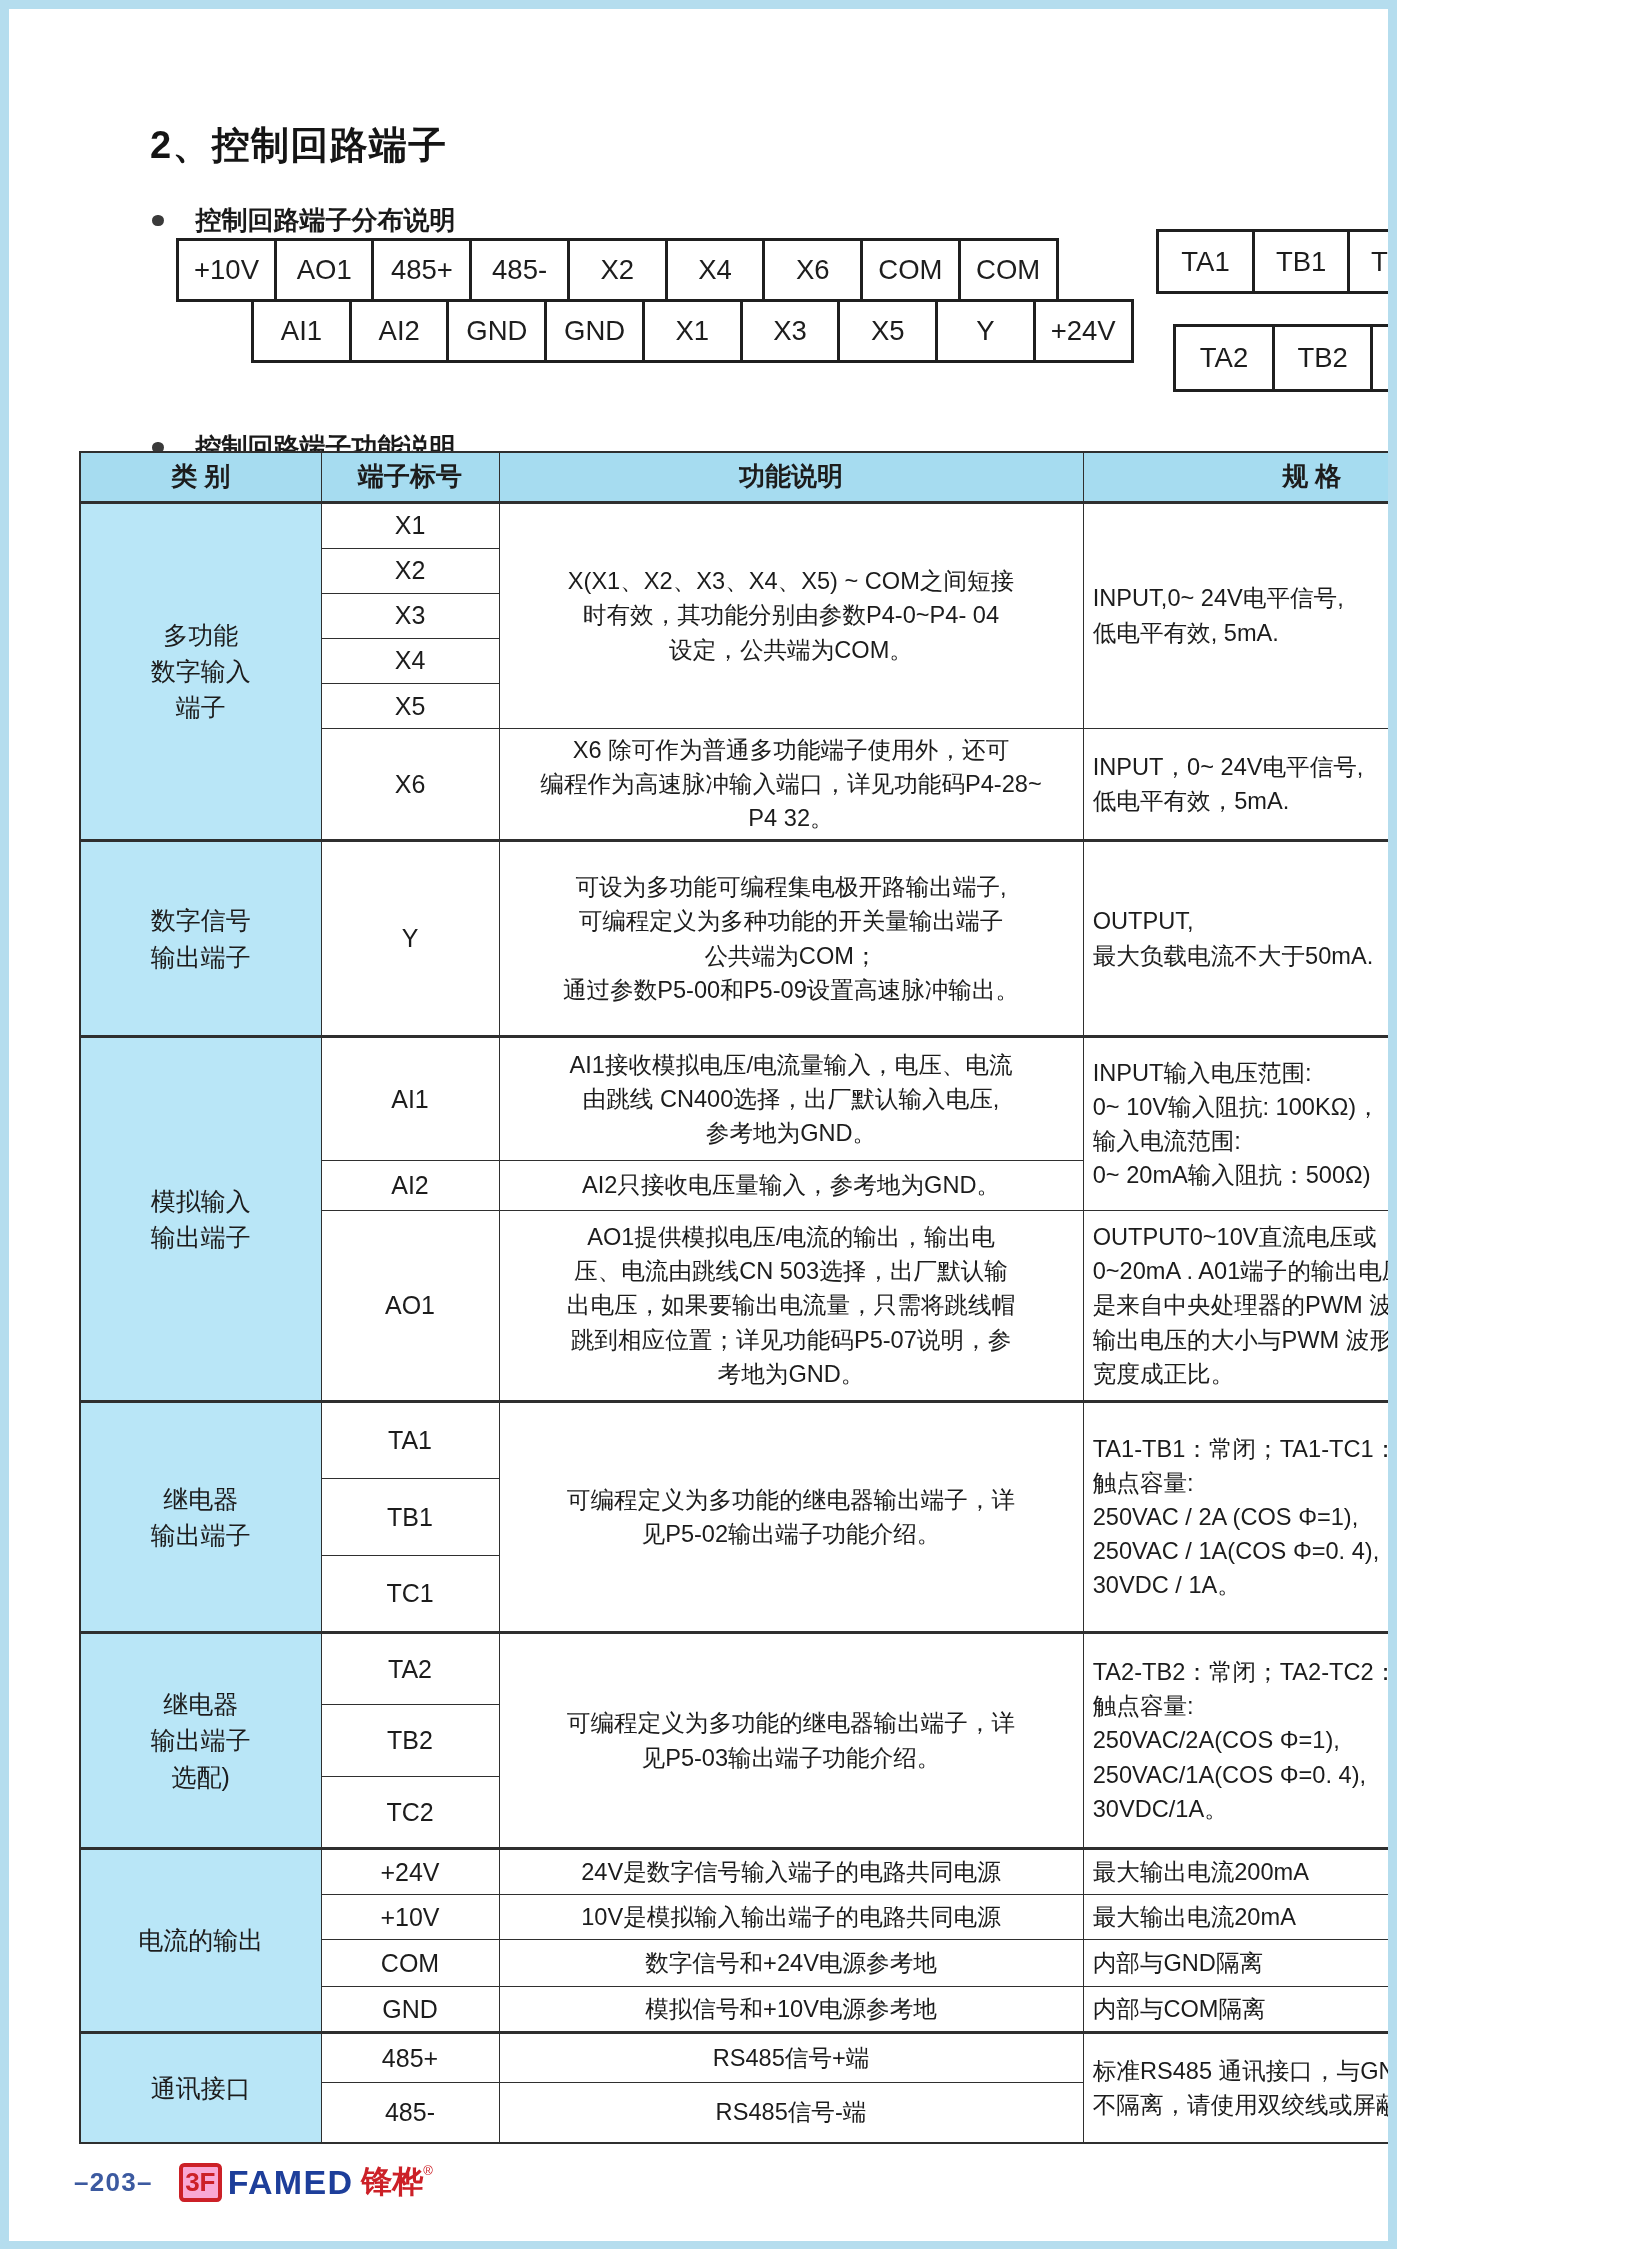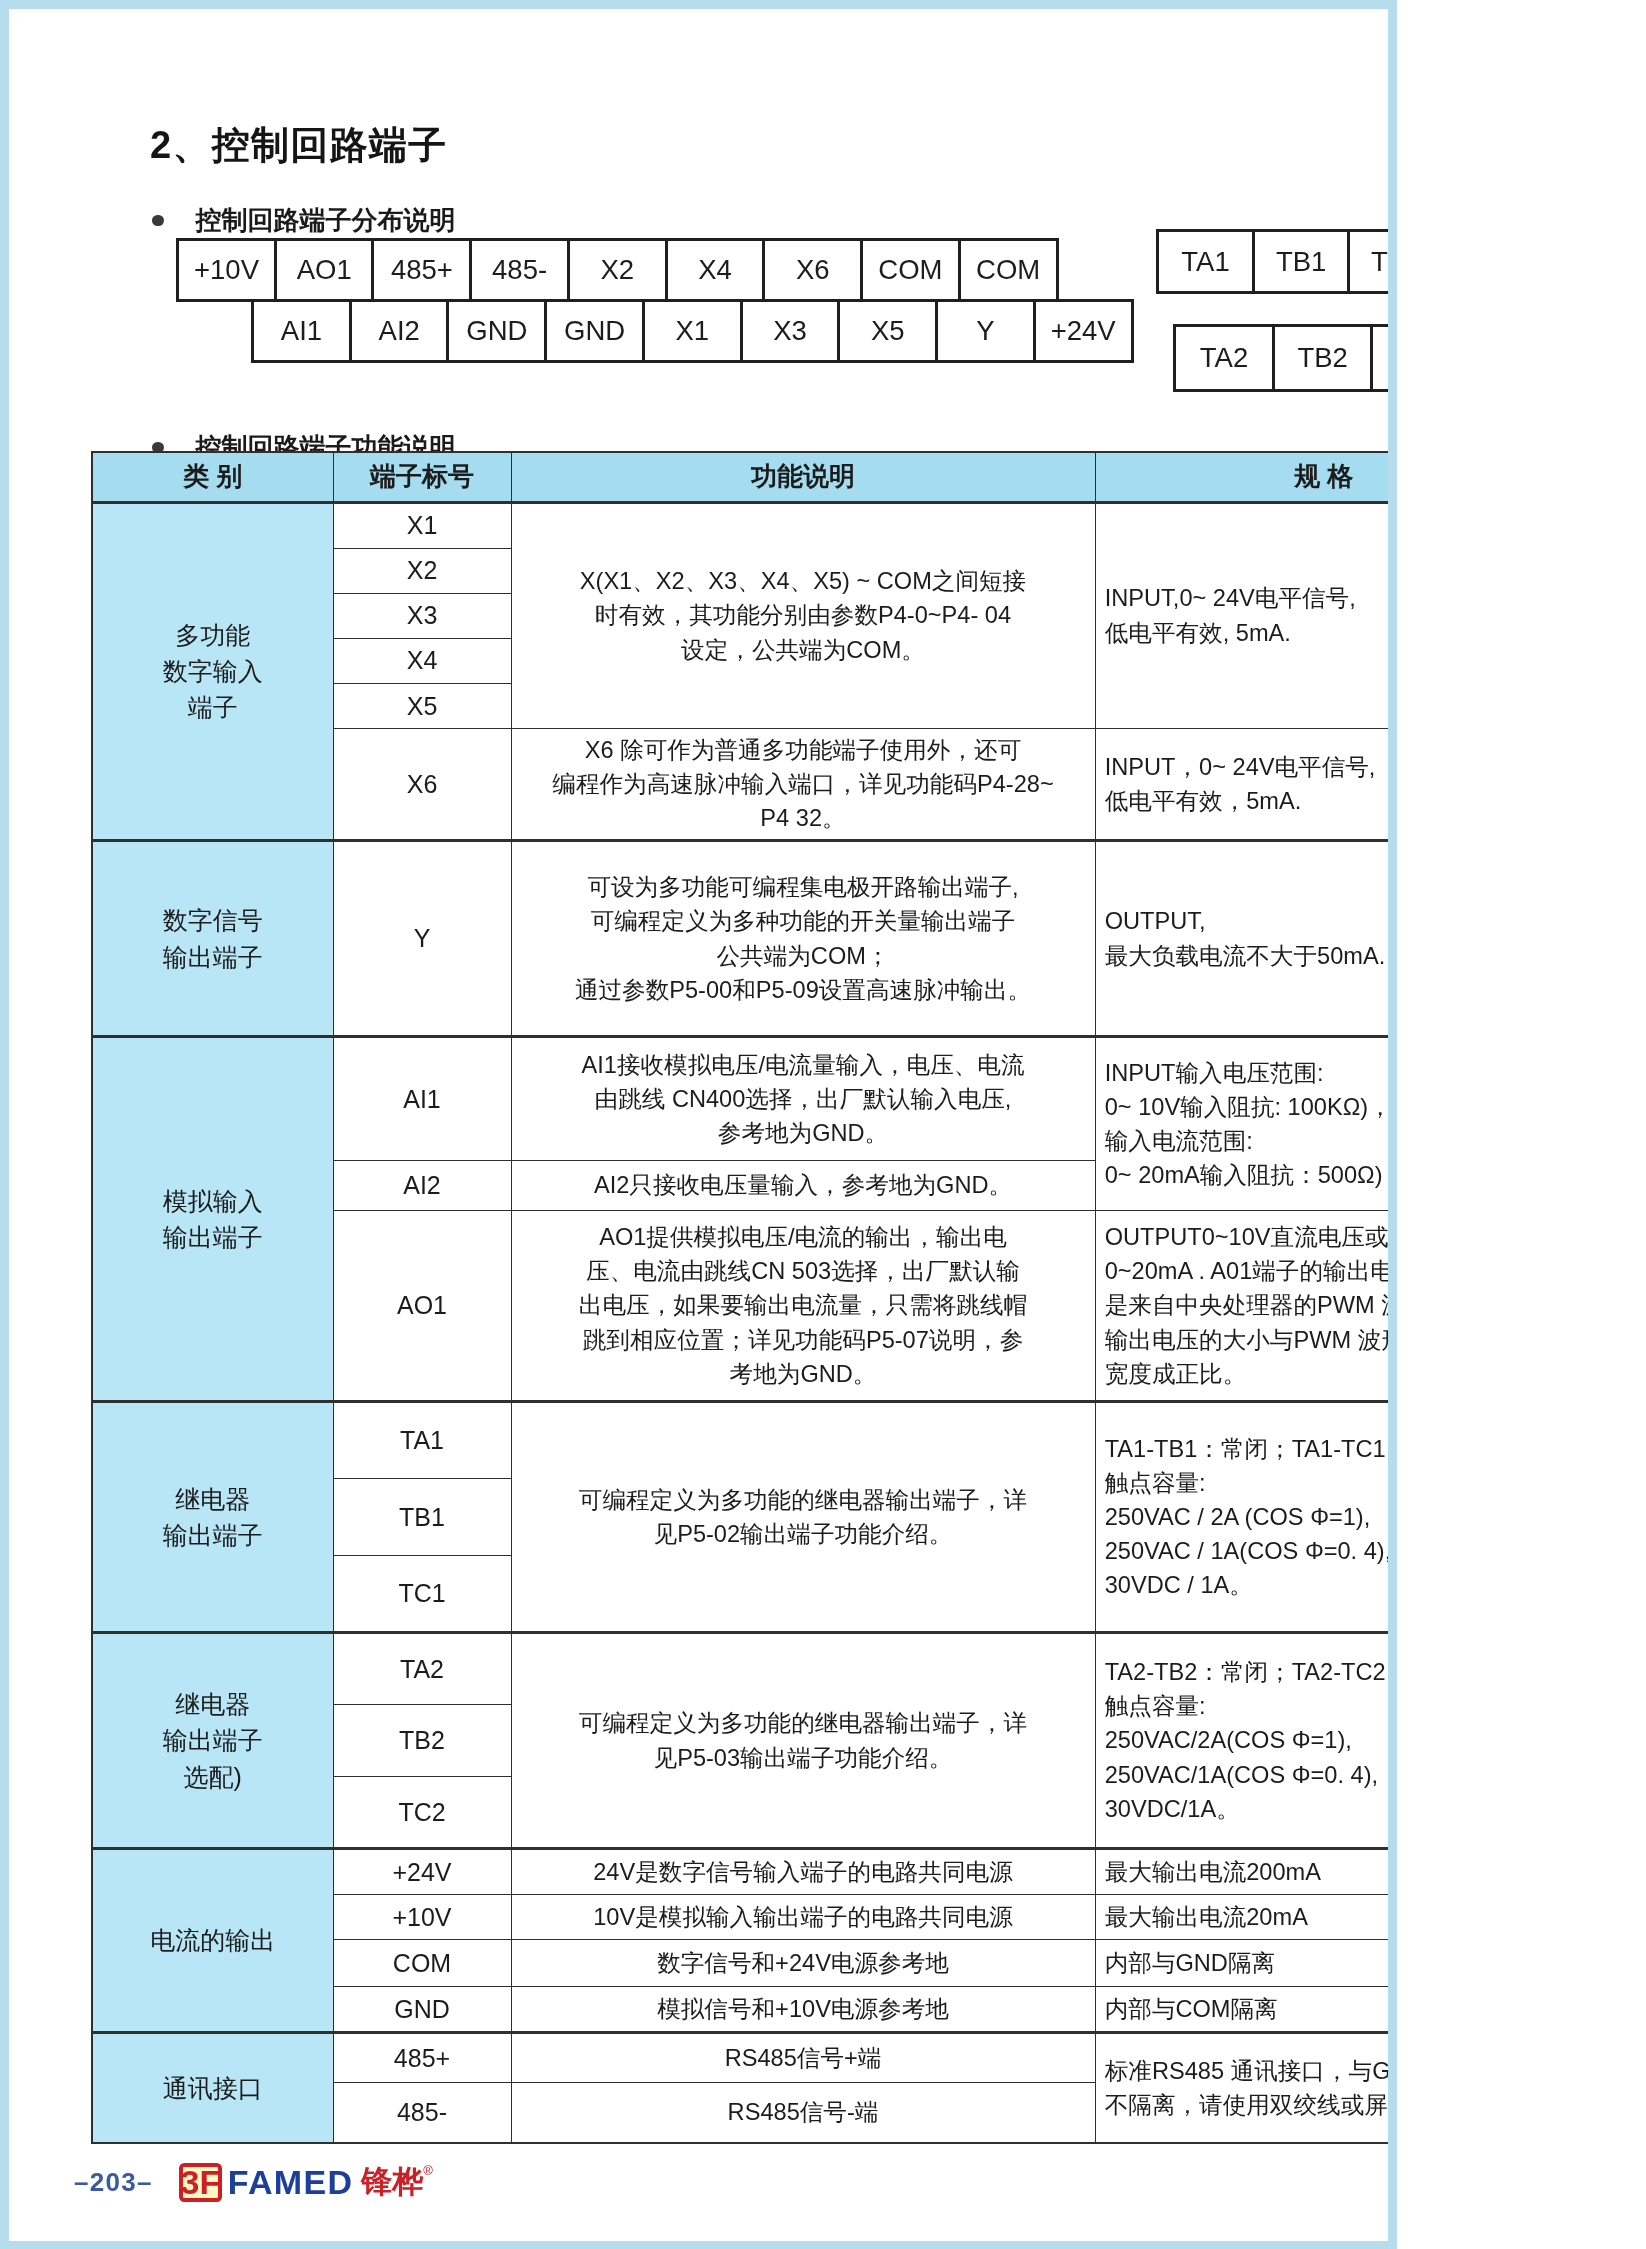--- a/index.html
+++ b/index.html
@@ -39,21 +39,21 @@
   .tbox:first-child{margin-left:0;}
   #striprow1{left:167px;top:229px;}
   #striprow2{left:242px;top:290px;}
   #relay1{left:1147px;top:220px;}
   #relay1 .tbox{width:99px;height:65px;}
   #relay2{left:1164px;top:315px;}
   #relay2 .tbox{width:102px;height:68px;}
 
   
   table.func{
-    position:absolute;left:82px;top:442px;
+    position:absolute;left:70px;top:442px;
     border-collapse:collapse;table-layout:fixed;
     width:1461px;
     font-size:23.6px;color:#1c1c1c;
   }
   table.func td,table.func th{
     box-sizing:border-box;
     border:1.3px solid #2f2f2f;
     white-space:pre-line;
     line-height:1.45;
     vertical-align:middle;
@@ -79,22 +79,22 @@
   .h-c1{height:50px}.h-c2{height:60px}
 
   
   .footer{position:absolute;left:65px;top:2152px;display:flex;align-items:center;text-align:center;}
   .pageno{font-size:26px;font-weight:700;color:#3c5aa0;letter-spacing:1.3px;}
   .logo-mark{
     margin-left:26px;
     box-sizing:border-box;
     width:43px;height:39px;
     border:4.6px solid #cc2027;border-radius:5.2px;
-    color:#cc2027;background:#fef9c3;
-    font-size:34px;font-weight:800;
+    color:#cc2027;background:#f9a8d4;
+    font-size:26px;font-weight:800;
     display:flex;align-items:center;justify-content:center;
   }
   .brand-en{margin-left:6px;font-size:34px;font-weight:800;color:#1d3e9a;letter-spacing:1.3px;}
   .brand-cn{margin-left:8px;font-size:31px;font-weight:800;color:#cc2027;}
   .brand-reg{font-size:13px;color:#cc2027;vertical-align:top;position:relative;top:-11.8px;}
 </style>
 </head>
 <body>
 
 <div class="page">

